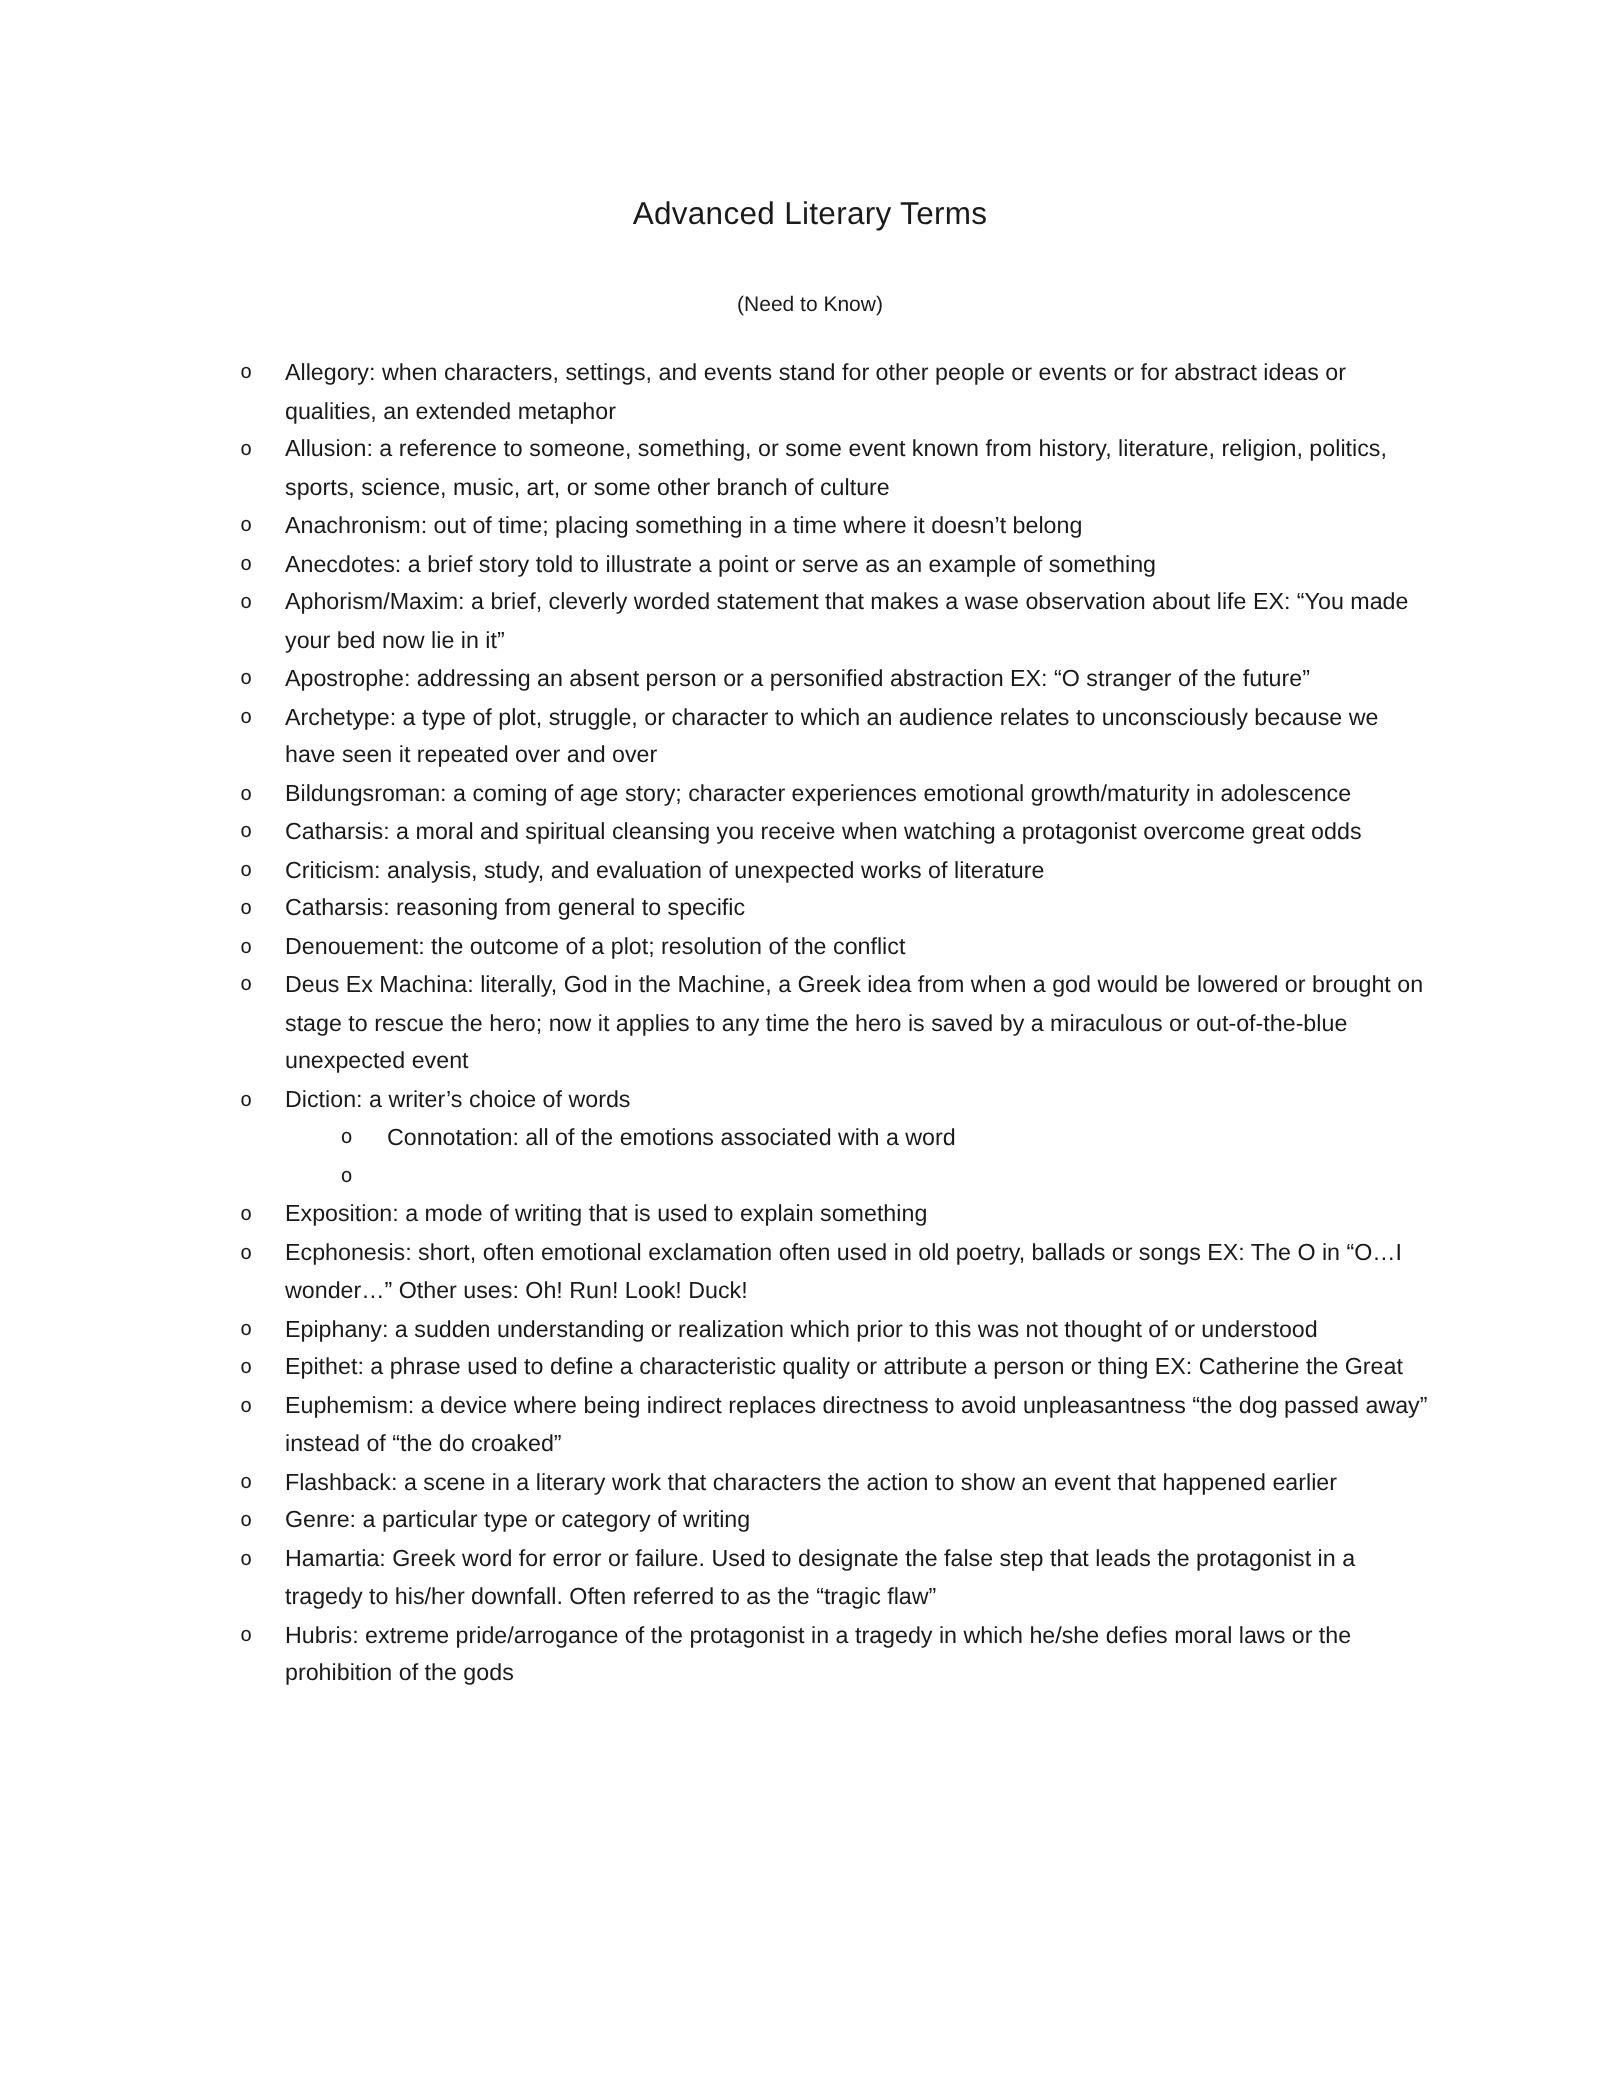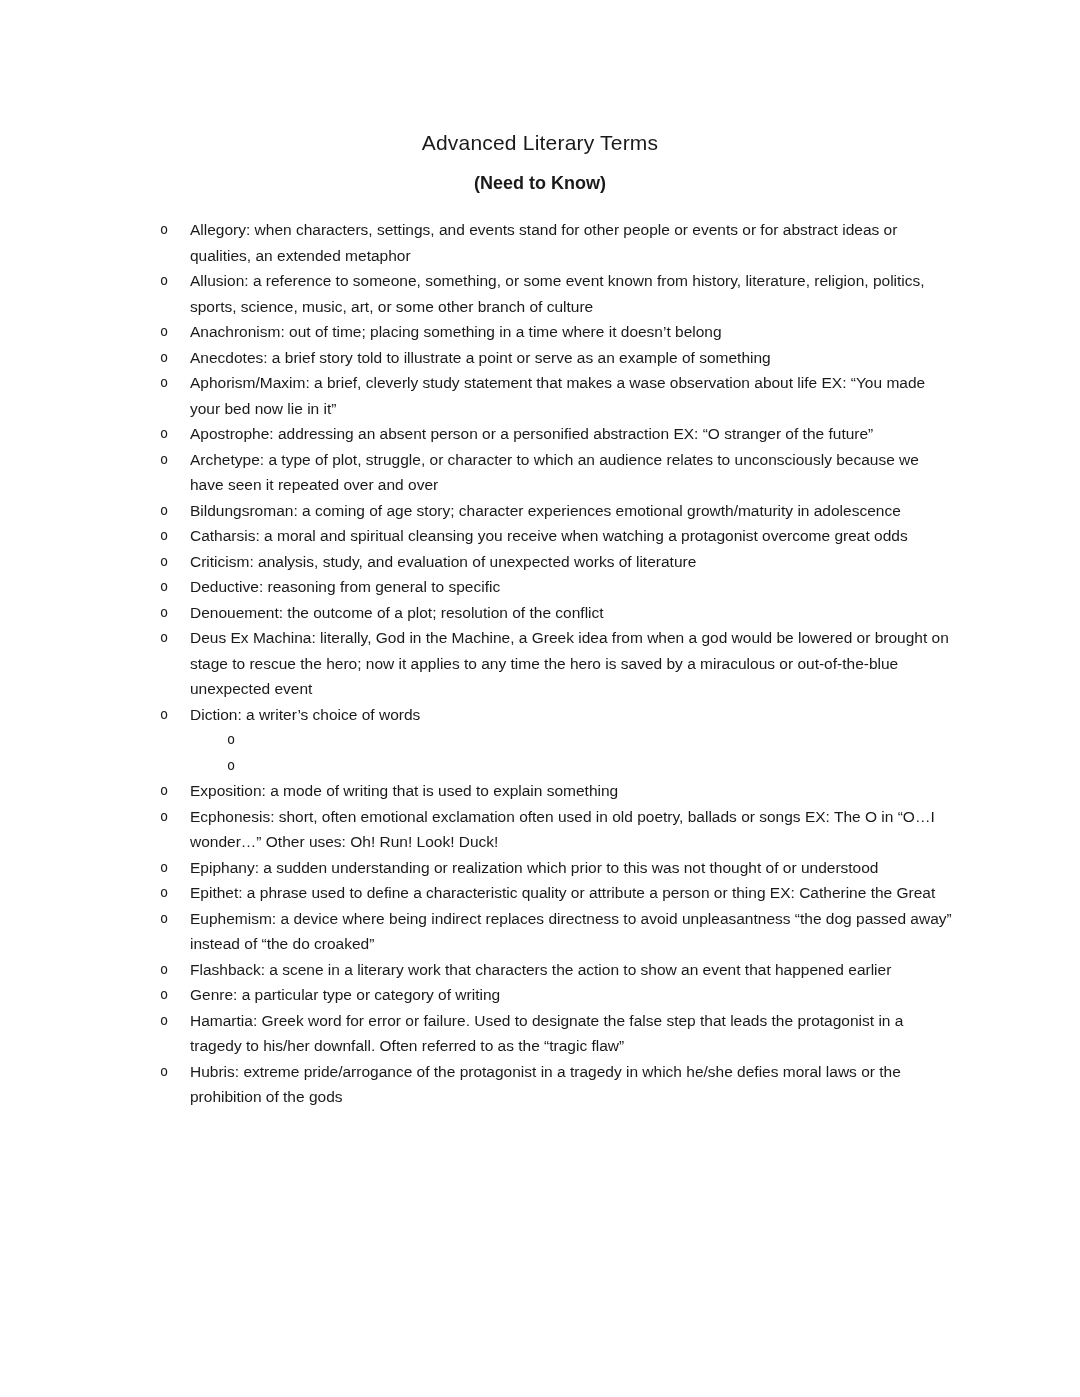--- a/index.html
+++ b/index.html
@@ -23,24 +23,24 @@
   }
   .doc-title {
     text-align: center;
     font-size: 21px;
     line-height: 26px;
     font-weight: 400;
     letter-spacing: 0.2px;
   }
   .doc-subtitle {
     text-align: center;
-    font-size: 18px;
+    font-size: 14px;
     line-height: 25px;
-    margin-top: 15px;
-    font-weight: 700;
+    margin-top: 34px;
+    font-weight: 400;
   }
   .terms-list {
     margin-top: 21px;
     font-size: 15.5px;
     line-height: 25.5px;
   }
   .item {
     display: flex;
     align-items: flex-start;
   }
@@ -85,21 +85,21 @@
       <div class="item level-1">
         <span class="bullet">o</span>
         <span class="text">Anachronism: out of time; placing something in a time where it doesn’t belong</span>
       </div>
       <div class="item level-1">
         <span class="bullet">o</span>
         <span class="text">Anecdotes: a brief story told to illustrate a point or serve as an example of something</span>
       </div>
       <div class="item level-1">
         <span class="bullet">o</span>
-        <span class="text">Aphorism/Maxim: a brief, cleverly study statement that makes a wase observation about life EX: “You made your bed now lie in it”</span>
+        <span class="text">Aphorism/Maxim: a brief, cleverly worded statement that makes a wase observation about life EX: “You made your bed now lie in it”</span>
       </div>
       <div class="item level-1">
         <span class="bullet">o</span>
         <span class="text">Apostrophe: addressing an absent person or a personified abstraction EX: “O stranger of the future”</span>
       </div>
       <div class="item level-1">
         <span class="bullet">o</span>
         <span class="text">Archetype: a type of plot, struggle, or character to which an audience relates to unconsciously because we have seen it repeated over and over</span>
       </div>
       <div class="item level-1">
@@ -109,36 +109,37 @@
       <div class="item level-1">
         <span class="bullet">o</span>
         <span class="text">Catharsis: a moral and spiritual cleansing you receive when watching a protagonist overcome great odds</span>
       </div>
       <div class="item level-1">
         <span class="bullet">o</span>
         <span class="text">Criticism: analysis, study, and evaluation of unexpected works of literature</span>
       </div>
       <div class="item level-1">
         <span class="bullet">o</span>
-        <span class="text">Deductive: reasoning from general to specific</span>
+        <span class="text">Catharsis: reasoning from general to specific</span>
       </div>
       <div class="item level-1">
         <span class="bullet">o</span>
         <span class="text">Denouement: the outcome of a plot; resolution of the conflict</span>
       </div>
       <div class="item level-1">
         <span class="bullet">o</span>
         <span class="text">Deus Ex Machina: literally, God in the Machine, a Greek idea from when a god would be lowered or brought on stage to rescue the hero; now it applies to any time the hero is saved by a miraculous or out-of-the-blue unexpected event</span>
       </div>
       <div class="item level-1">
         <span class="bullet">o</span>
         <span class="text">Diction: a writer’s choice of words</span>
       </div>
       <div class="item level-2">
         <span class="bullet">o</span>
+        <span class="text">Connotation: all of the emotions associated with a word</span>
       </div>
       <div class="item level-2">
         <span class="bullet">o</span>
       </div>
       <div class="item level-1">
         <span class="bullet">o</span>
         <span class="text">Exposition: a mode of writing that is used to explain something</span>
       </div>
       <div class="item level-1">
         <span class="bullet">o</span>

